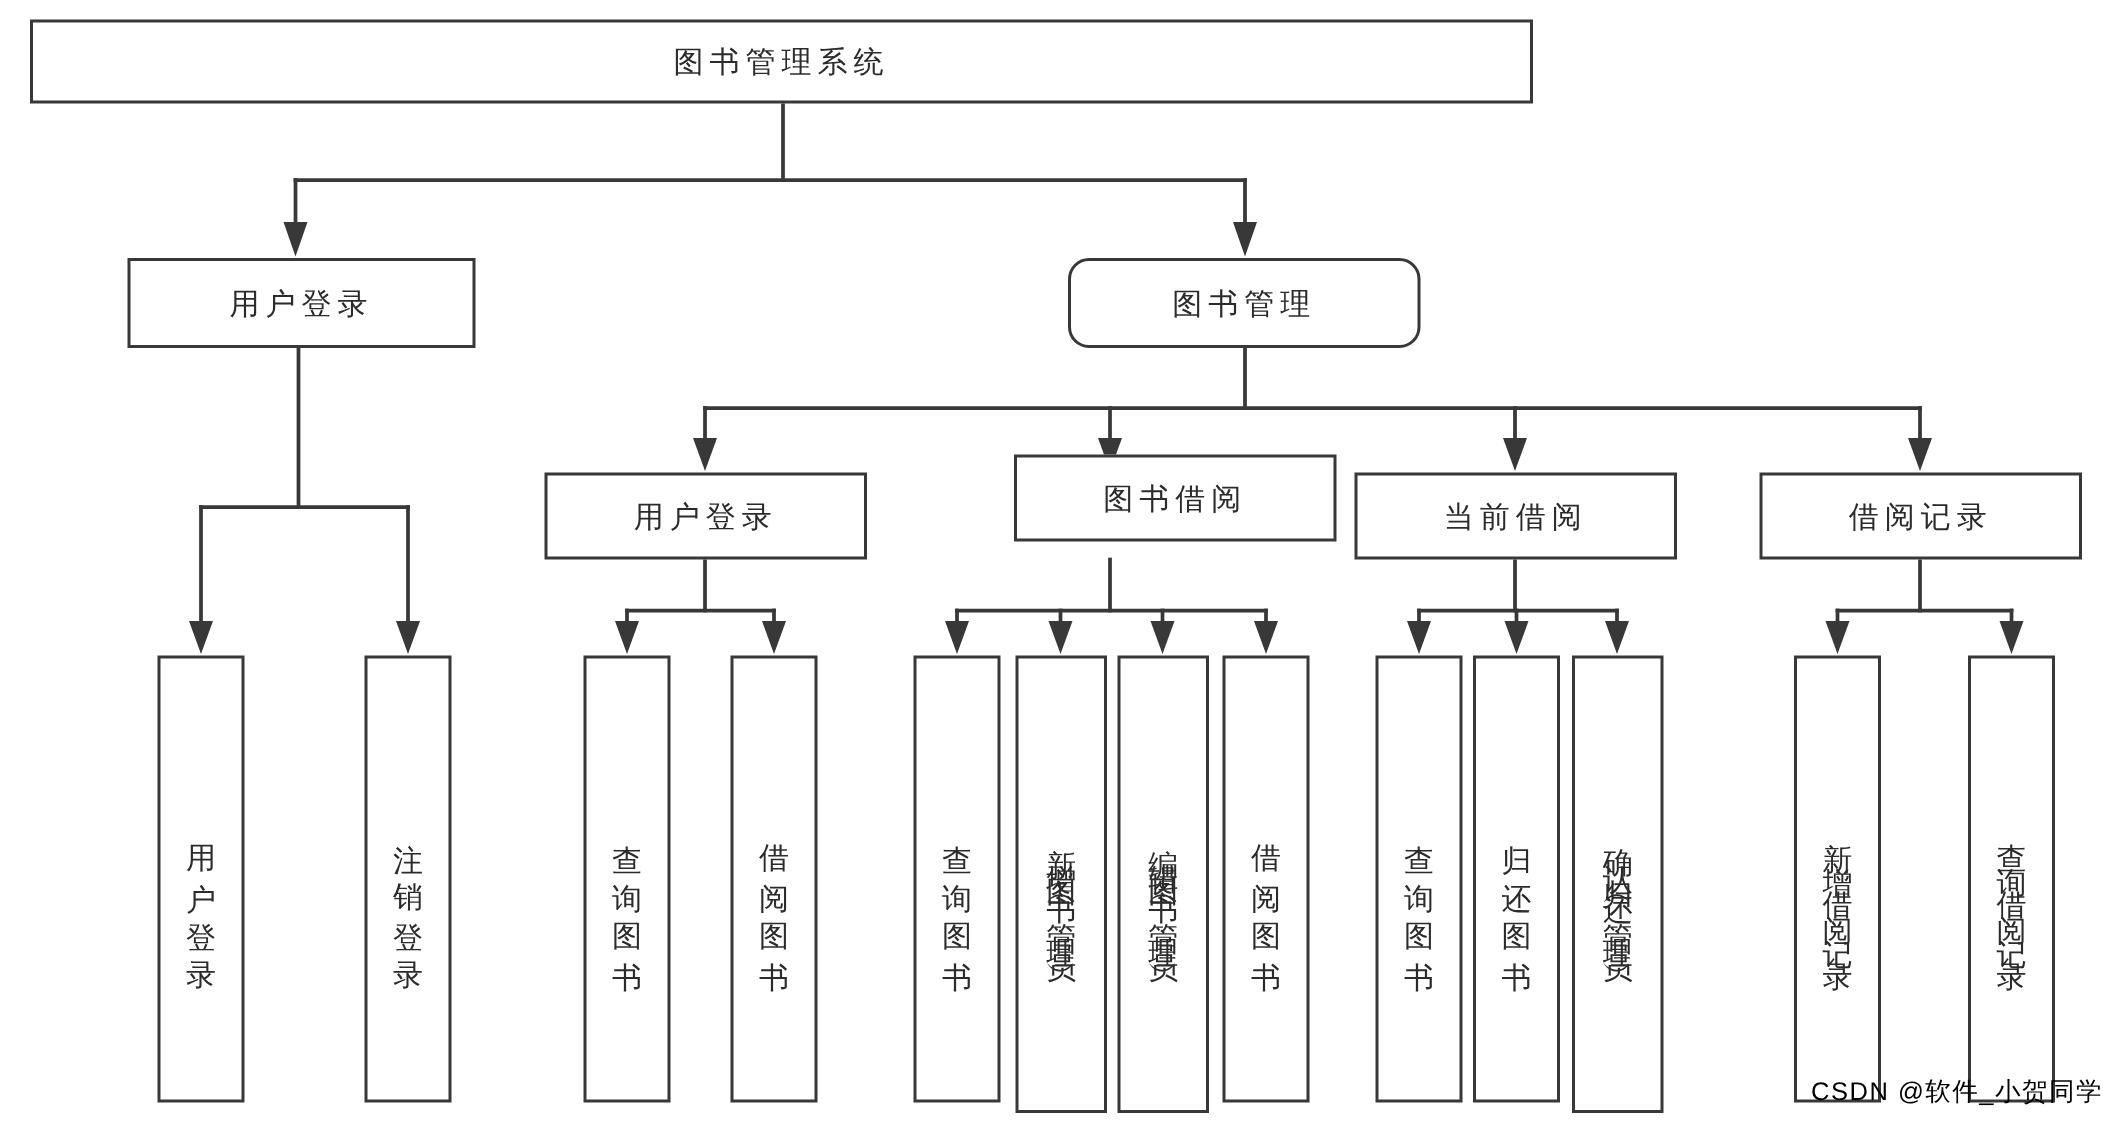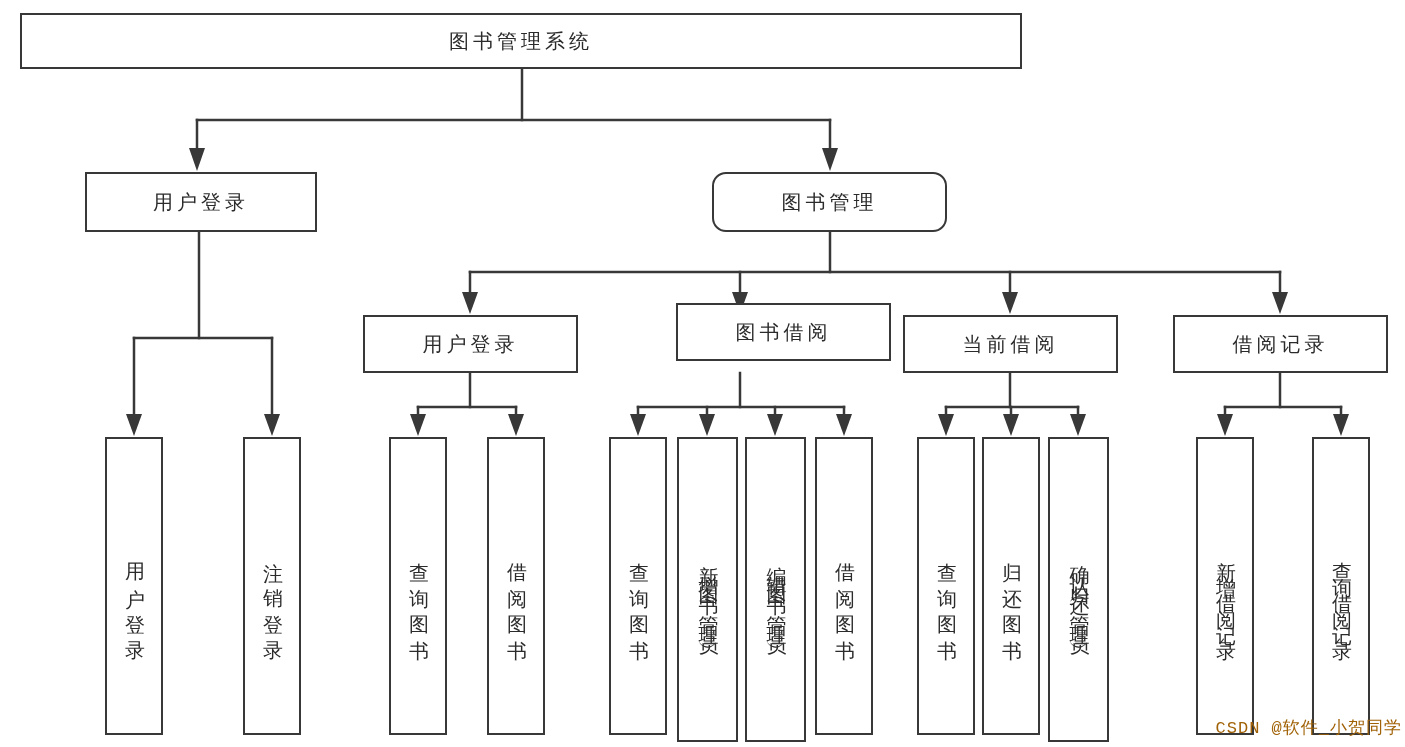--- a/index.html
+++ b/index.html
@@ -2,21 +2,21 @@
 <html><head>
 <meta charset="utf-8">
 <style>
   html, body { margin: 0; padding: 0; background: #ffffff; }
   .canvas {
     position: relative;
     width: 1405px;
     height: 747px;
     background: #ffffff;
     overflow: hidden;
-    font-family: Liberation Mono, monospace;
+    font-family: Liberation Sans, sans-serif;
   }
   .connectors {
     position: absolute;
     left: 0; top: 0;
     z-index: 0;
   }
   .box {
     position: absolute;
     box-sizing: border-box;
     border: 2.5px solid #383838;
@@ -43,21 +43,21 @@
   }
   .ls-loose { letter-spacing: 26px; padding-top: 26px; }
   .ls-mid   { letter-spacing: 16px; padding-top: 16px; }
   .ls-tight { letter-spacing: 10px; padding-top: 10px; }
   .watermark {
     position: absolute;
     top: 716px;
     right: 3px;
     font-size: 17px;
     letter-spacing: 1px;
-    color: #a16207;
+    color: #000000;
     z-index: 2;
     white-space: nowrap;
   }
 </style>
 </head>
 <body>
 
 <div class="canvas">
 
   <svg class="connectors" width="1405" height="747" viewBox="0 0 1405 747" stroke="#383838" stroke-width="2.5" stroke-linecap="square" fill="#383838">

